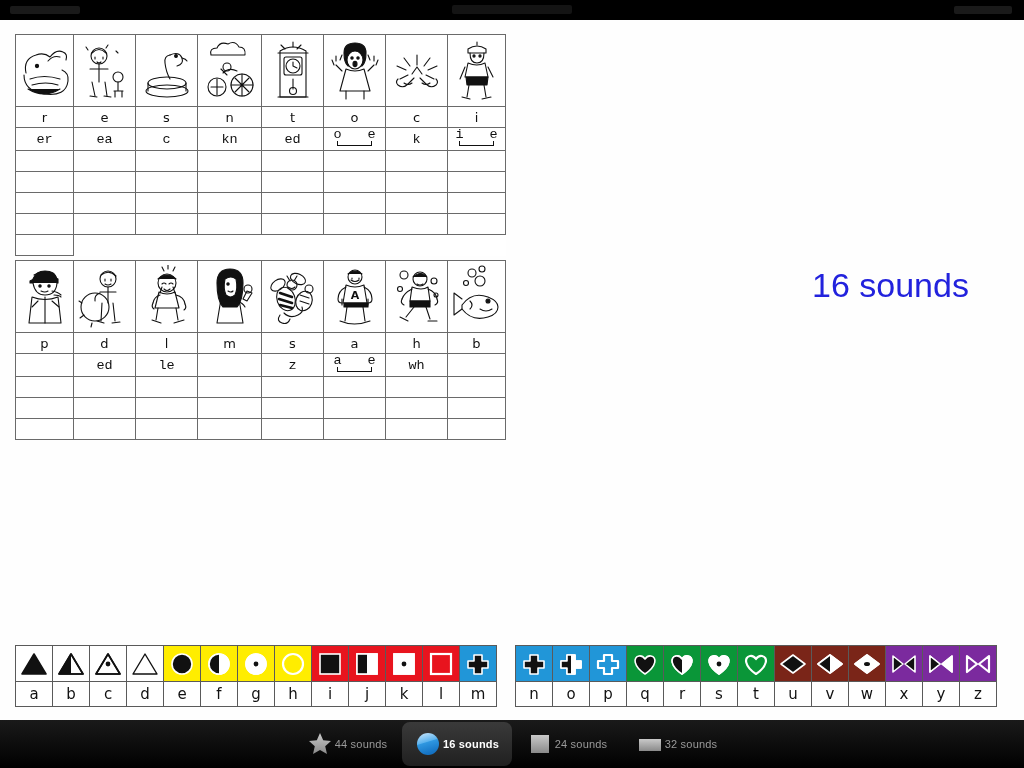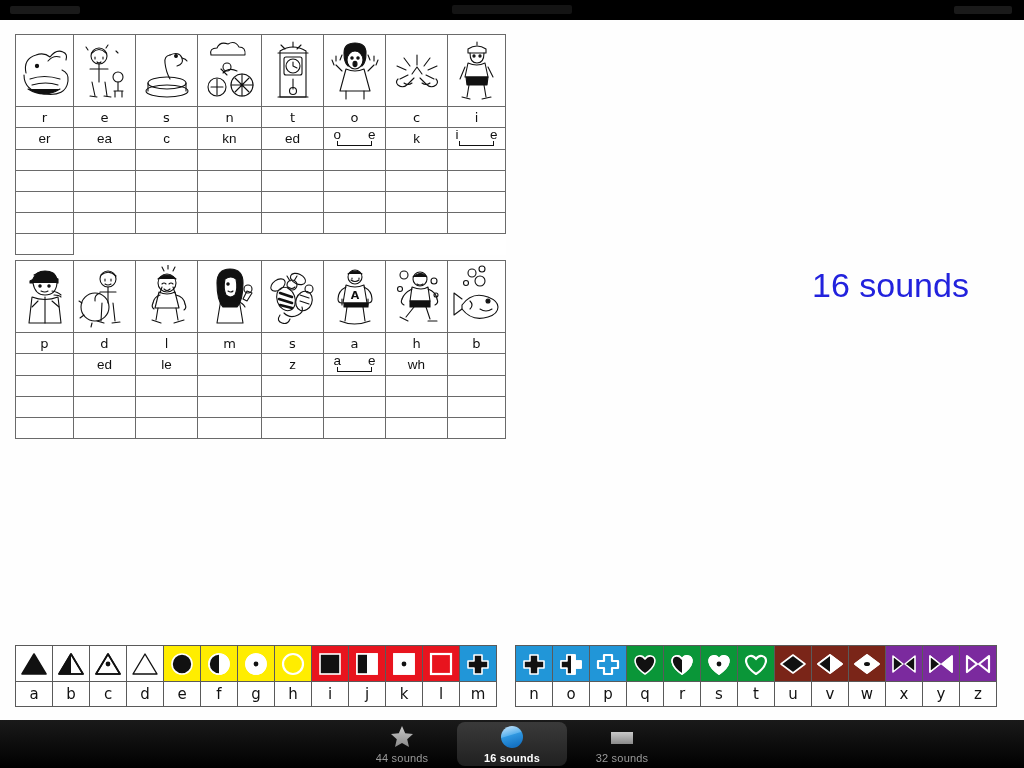--- a/index.html
+++ b/index.html
@@ -68,21 +68,21 @@
   .pic-cell { height: 72px; }
   .letter-cell {
     height: 21px;
     font-size: 13px;
     color: #111;
     font-family: "DejaVu Sans", sans-serif;
   }
   .sound-cell {
     height: 21px;
     font-size: 13.5px;
-    font-family: Liberation Sans, sans-serif;
+    font-family: Liberation Mono, monospace;
   }
   .blank-cell { height: 21px; background: #fff; }
 
   .c-yellow { background: #ffed00; color: #111; }
   .c-red    { background: #e8141e; color: #ffffff; font-weight: bold;
               text-shadow: -0.5px 0 #fff, 0 0.5px #fff, 0.5px 0 #fff, 0 -0.5px #fff; }
   .c-blue   { background: #2196d8; color: #ffffff; font-weight: bold;
               text-shadow: -0.5px 0 #fff, 0 0.5px #fff, 0.5px 0 #fff, 0 -0.5px #fff; }
   .c-green  { background: #0a9638; color: #ffffff; font-weight: bold;
               text-shadow: -0.5px 0 #fff, 0 0.5px #fff, 0.5px 0 #fff, 0 -0.5px #fff; }
@@ -152,21 +152,21 @@
     width: 1024px; height: 48px;
     background: #0a0a0a;
     background: linear-gradient(#1a1a1a, #000000);
     display: flex;
     align-items: stretch;
     justify-content: center;
   }
   .tab {
     width: 110px;
     display: flex;
-    flex-direction: column;
+    flex-direction: row;
     align-items: center;
     justify-content: center;
     gap: 2px;
     cursor: pointer;
     border-radius: 8px;
     margin: 2px 0;
   }
   .tab.selected {
     background: #2a2a2a;
     background: linear-gradient(#3a3a3a, #202020);
@@ -719,20 +719,34 @@
             </defs>
             <circle cx="13" cy="13" r="11" fill="url(#gcir)"></circle>
           </svg>
         </div>
         <div class="tab-label">16 sounds</div>
       </div>
       <div class="tab">
         <div class="tab-icon">
           <svg width="26" height="26" viewBox="0 0 26 26">
             <defs>
+              <linearGradient id="gsq" x1="0" y1="0" x2="0" y2="1">
+                <stop offset="0%" stop-color="#c9c9c9"></stop>
+                <stop offset="100%" stop-color="#8a8a8a"></stop>
+              </linearGradient>
+            </defs>
+            <rect x="4" y="4" width="18" height="18" fill="url(#gsq)"></rect>
+          </svg>
+        </div>
+        <div class="tab-label">24 sounds</div>
+      </div>
+      <div class="tab">
+        <div class="tab-icon">
+          <svg width="26" height="26" viewBox="0 0 26 26">
+            <defs>
               <linearGradient id="grec" x1="0" y1="0" x2="0" y2="1">
                 <stop offset="0%" stop-color="#c9c9c9"></stop>
                 <stop offset="100%" stop-color="#8a8a8a"></stop>
               </linearGradient>
             </defs>
             <rect x="2" y="8" width="22" height="12" fill="url(#grec)"></rect>
           </svg>
         </div>
         <div class="tab-label">32 sounds</div>
       </div>

